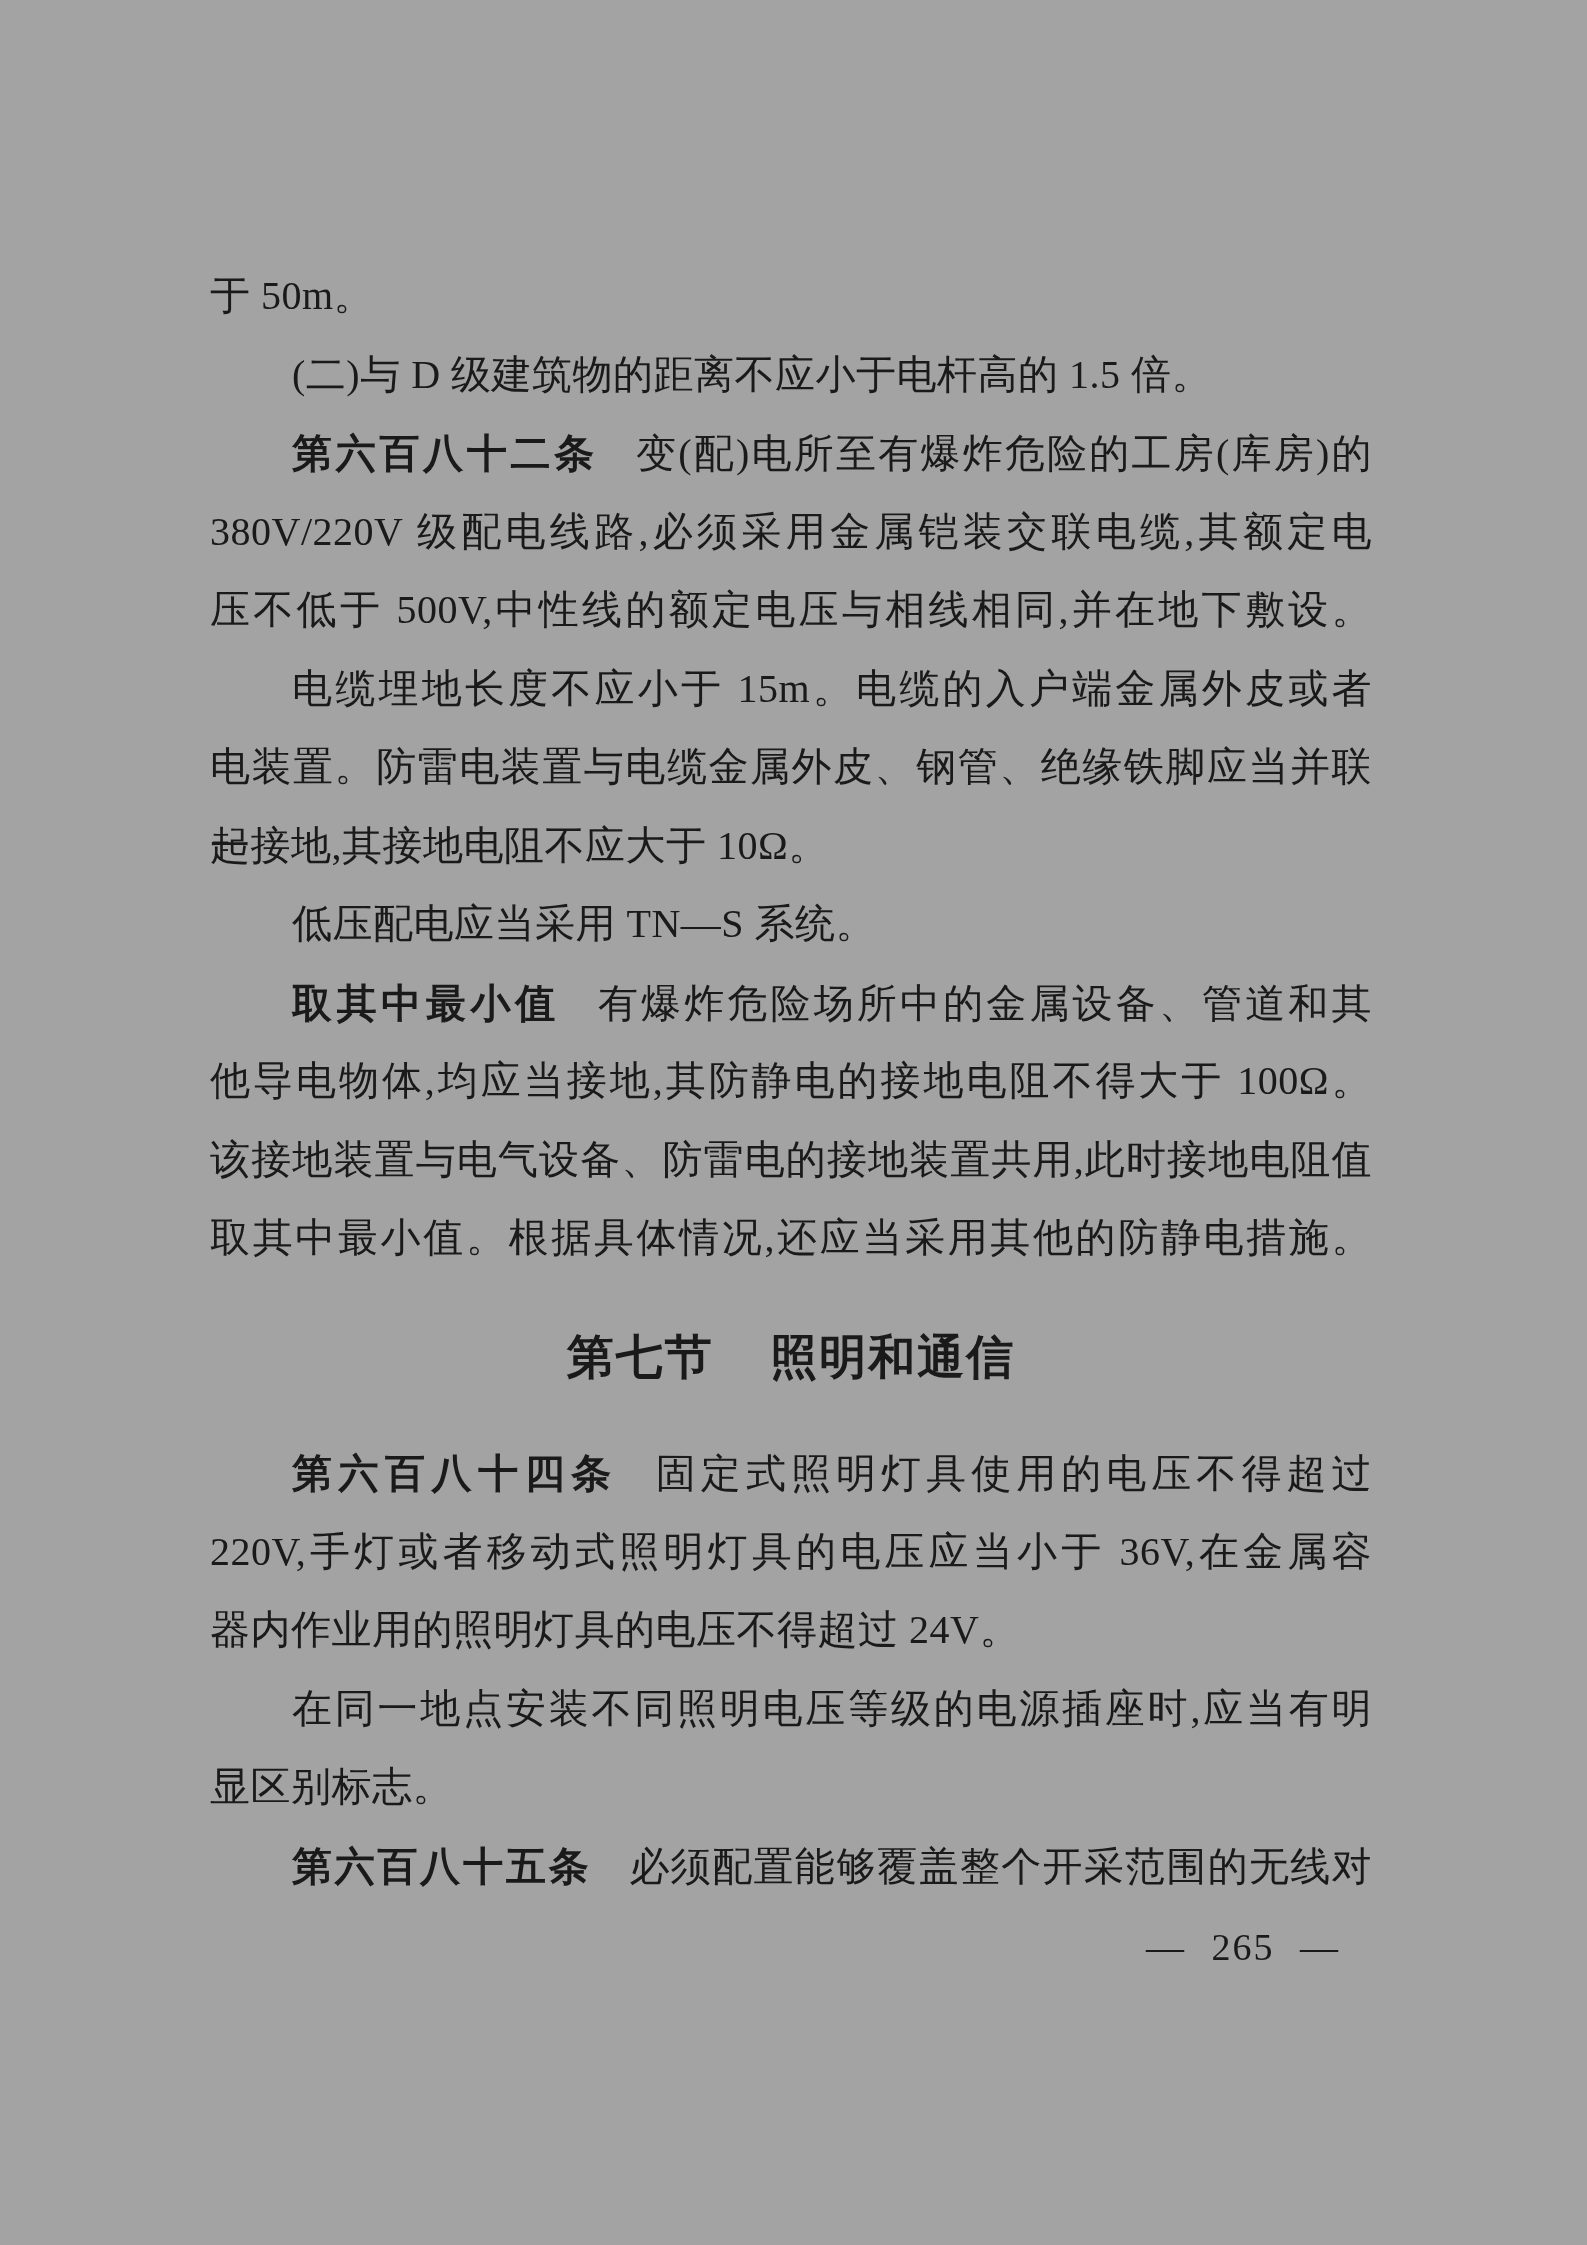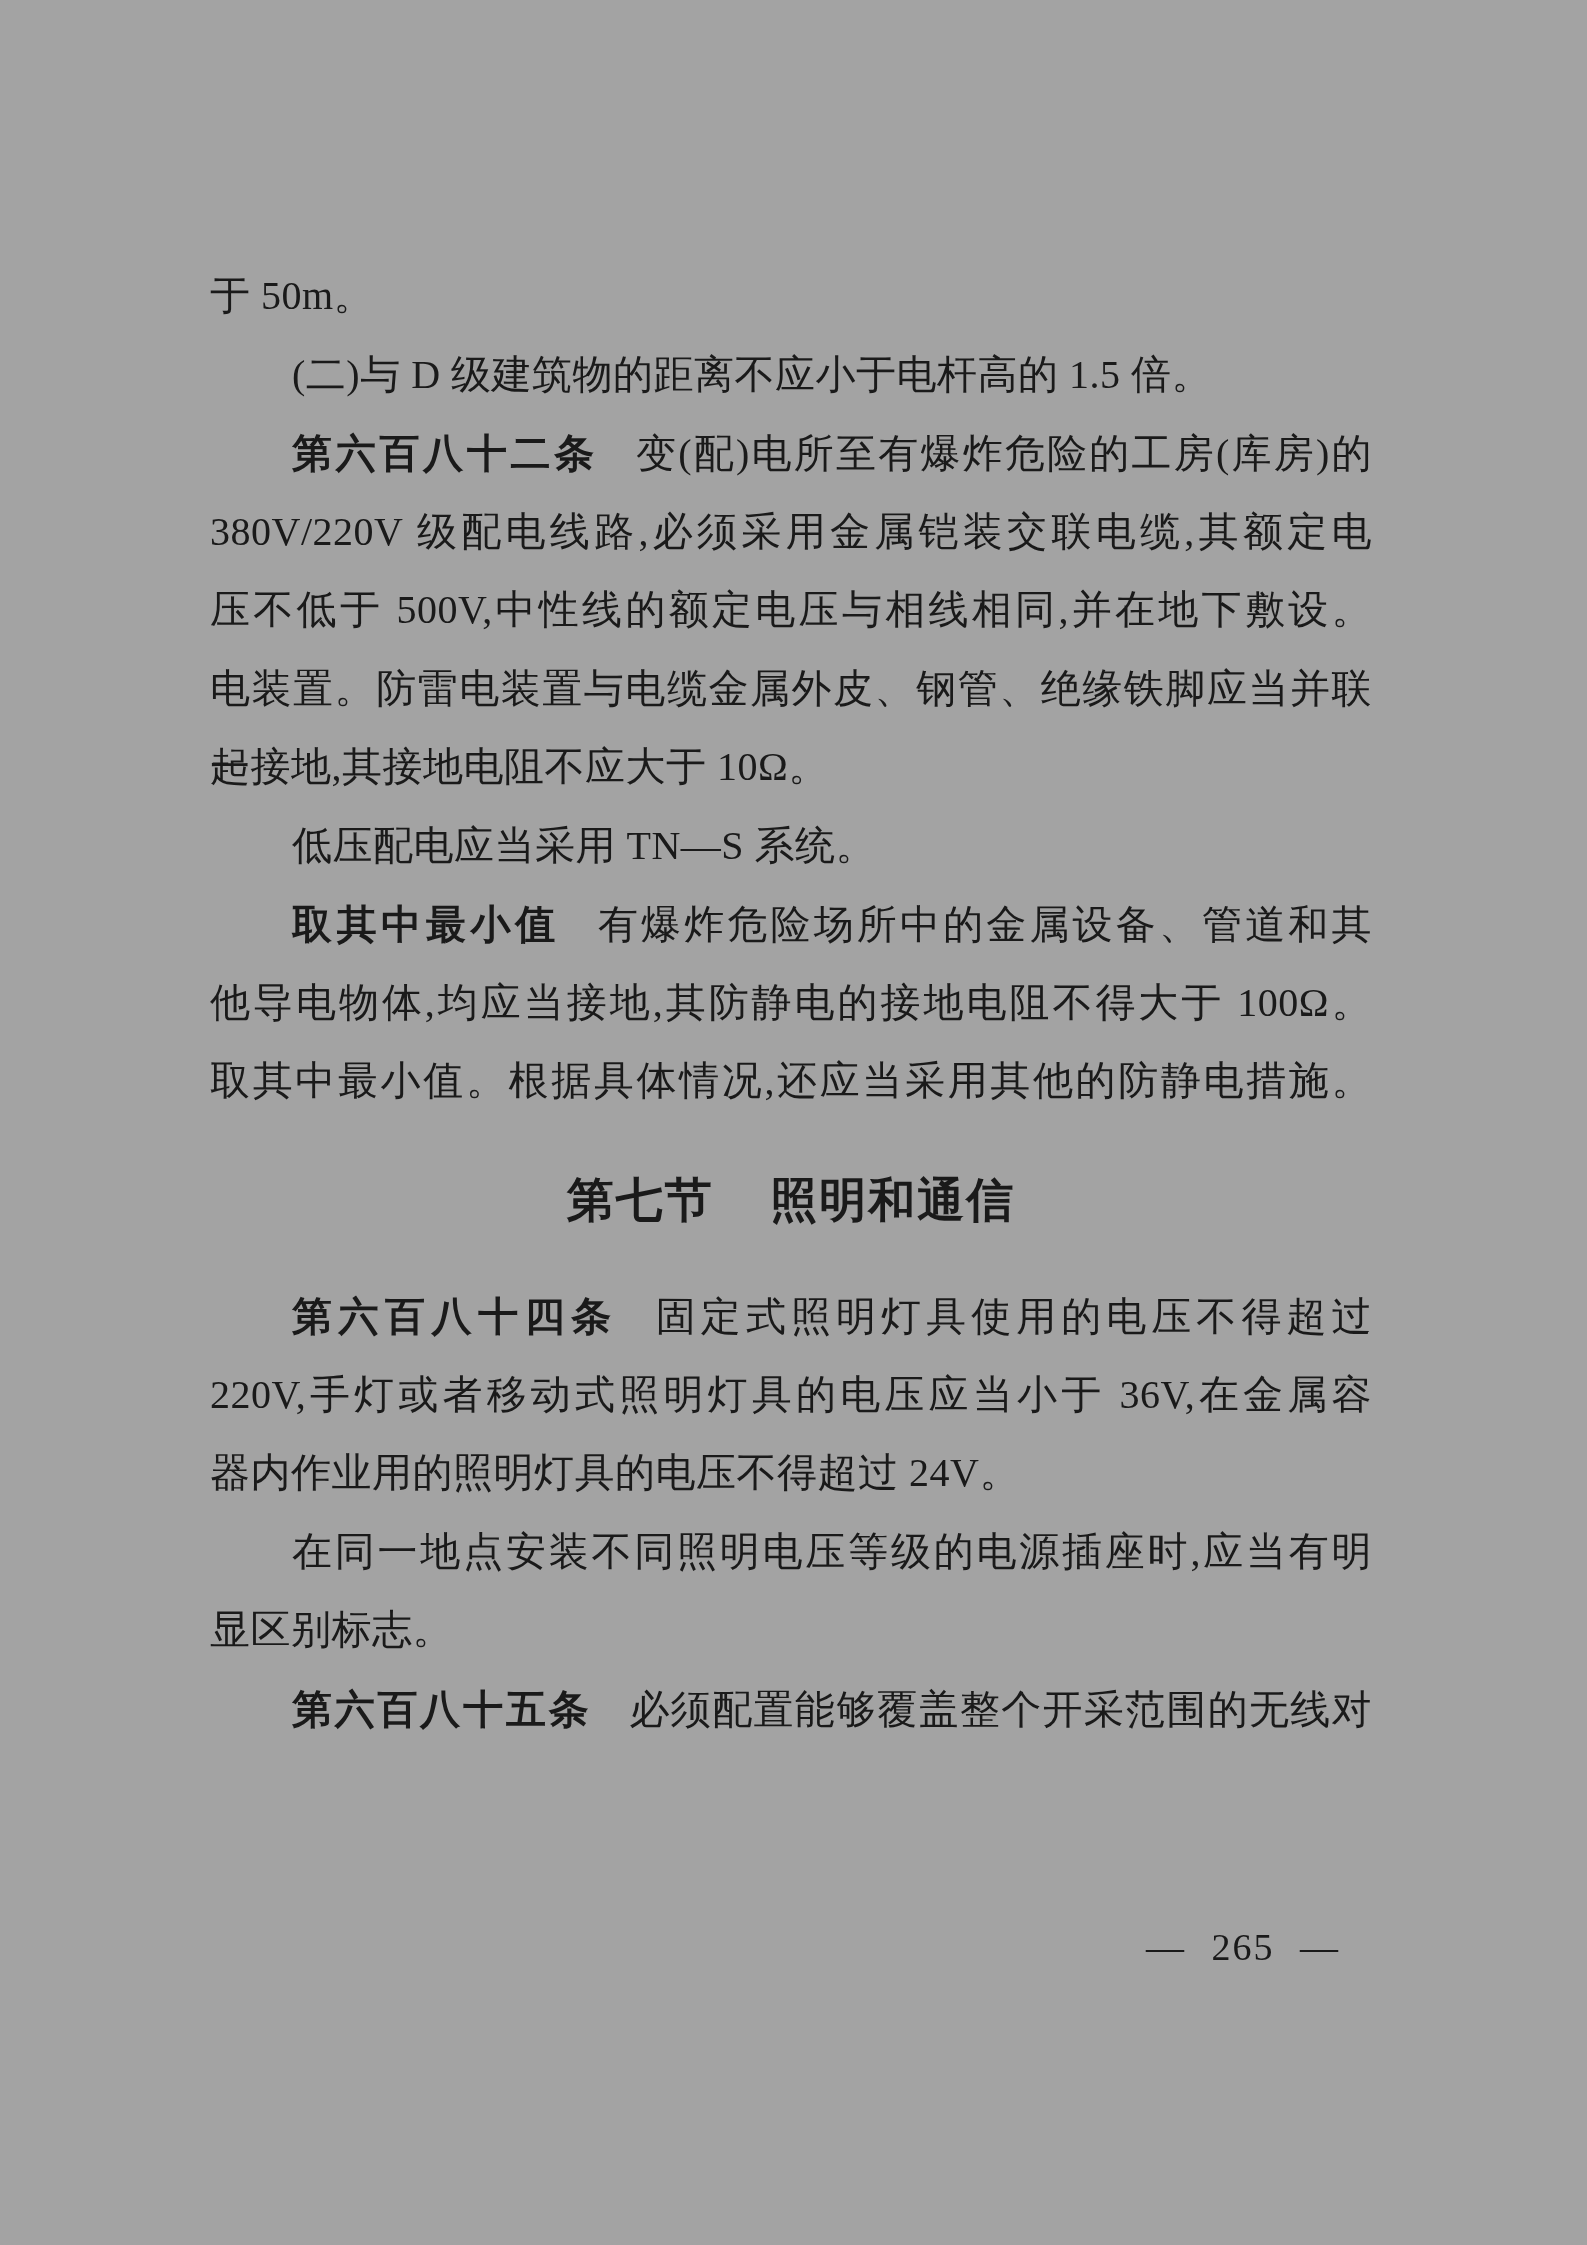--- a/index.html
+++ b/index.html
@@ -71,29 +71,31 @@
   <div class="line">于 50m。</div>
 
   <div class="line indent">(二)与 D 级建筑物的距离不应小于电杆高的 1.5 倍。</div>
 
   <div class="line indent fill">
     <span class="lead">第六百八十二条</span><span>变(配)电所至有爆炸危险的工房(库房)的</span>
   </div>
   <div class="line fill">380V/220V 级配电线路,必须采用金属铠装交联电缆,其额定电</div>
   <div class="line fill">压不低于 500V,中性线的额定电压与相线相同,并在地下敷设。</div>
 
+  <div class="line indent fill">电缆埋地长度不应小于 15m。电缆的入户端金属外皮或者</div>
   <div class="line fill">电装置。防雷电装置与电缆金属外皮、钢管、绝缘铁脚应当并联一</div>
   <div class="line">起接地,其接地电阻不应大于 10Ω。</div>
 
   <div class="line indent">低压配电应当采用 TN—S 系统。</div>
 
   <div class="line indent fill">
     <span class="lead">取其中最小值</span><span>有爆炸危险场所中的金属设备、管道和其</span>
   </div>
   <div class="line fill">他导电物体,均应当接地,其防静电的接地电阻不得大于 100Ω。</div>
+  <div class="line fill">该接地装置与电气设备、防雷电的接地装置共用,此时接地电阻值</div>
   <div class="line fill">取其中最小值。根据具体情况,还应当采用其他的防静电措施。</div>
 
   <div class="section-heading">
     <span class="section-label">第七节</span><span>照明和通信</span>
   </div>
 
   <div class="line indent fill">
     <span class="lead">第六百八十四条</span><span>固定式照明灯具使用的电压不得超过</span>
   </div>
   <div class="line fill">220V,手灯或者移动式照明灯具的电压应当小于 36V,在金属容</div>

